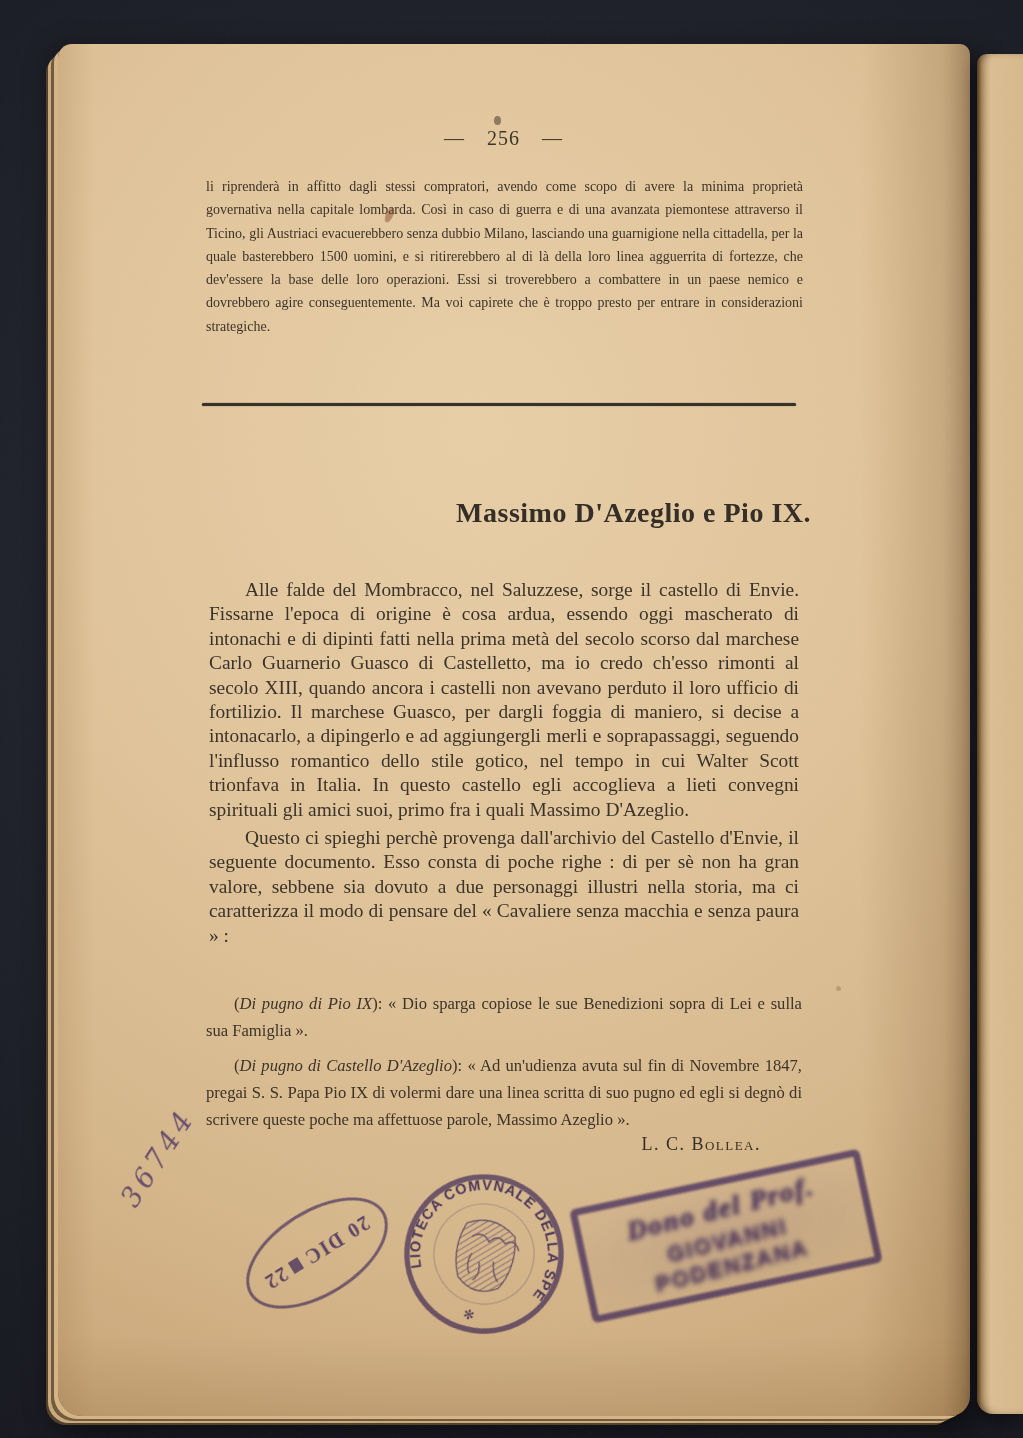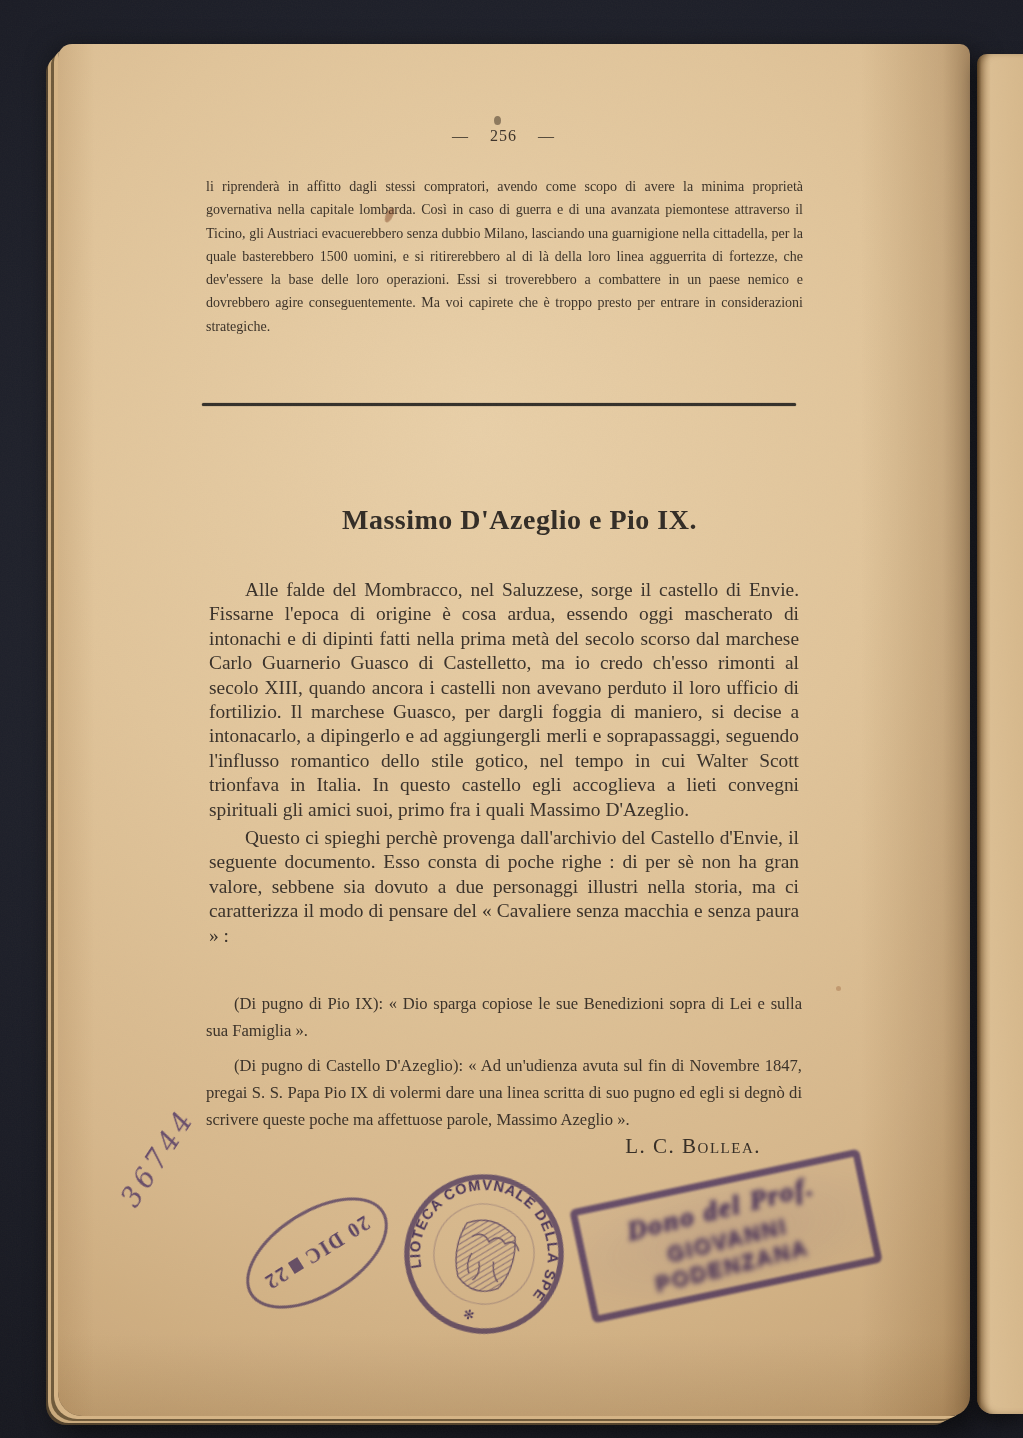--- a/index.html
+++ b/index.html
@@ -23,37 +23,37 @@
       -16px 13px 0 -4px #50402b,
       0 12px 26px 6px rgba(0,0,0,.55);
   }
   .next-page{
     position:absolute;left:977px;top:54px;width:46px;height:1360px;
     border-radius:10px 0 0 16px;
     background:linear-gradient(90deg, #6d5535 0%, #c3a276 9%, #dcbf94 30%, #d7b98d 100%);
     box-shadow:inset 7px 0 9px -4px rgba(70,45,18,.8), 0 8px 18px rgba(0,0,0,.5);
   }
   .abs{position:absolute;}
-  .pagenum{left:205px;top:127px;width:597px;text-align:center;font-size:16px;
+  .pagenum{left:205px;top:127px;width:597px;text-align:center;font-size:20px;
     color:#3c332a;word-spacing:16px;letter-spacing:1px;}
   .intro{left:206px;top:175px;width:597px;font-size:14px;line-height:23.3px;
     text-align:justify;color:#3a3128;margin:0;}
   .rule{left:202px;top:403px;width:594px;height:3px;background:#34302a;border-radius:2px;
     box-shadow:0 0 1px #34302a;}
-  .title{left:205px;top:488px;width:597px;text-align:center;font-size:28px;font-weight:bold;
-    color:#322c26;letter-spacing:.5px;margin:16px;}
+  .title{left:205px;top:488px;width:597px;text-align:right;font-size:28px;font-weight:bold;
+    color:#322c26;letter-spacing:.5px;margin:9px;}
   .bodytext{left:205px;top:574px;width:598px;font-size:19.4px;line-height:24.4px;
     text-align:justify;color:#39312a;}
   .bodytext p{margin:4px;text-indent:36px;}
   .quotes{left:206px;top:990px;width:596px;font-size:16.6px;line-height:27px;
     text-align:justify;color:#3a3128;}
   .quotes p{margin:0 0 8px;text-indent:28px;}
-  .quotes .lead{}
+  .quotes .lead{font-style:italic;}
   .sig{left:205px;top:1134px;width:596px;box-sizing:border-box;text-align:right;
-    padding-right:40px;font-size:21px;font-variant:small-caps;letter-spacing:1.5px;color:#352d25;}
+    padding-right:40px;font-size:18px;font-variant:small-caps;letter-spacing:1.5px;color:#352d25;}
   
   .acc-num{left:76px;top:1142px;width:164px;text-align:center;
     transform:rotate(-57deg);font-size:27px;font-style:italic;letter-spacing:5px;
     color:#7b6bc2;filter:blur(.4px);mix-blend-mode:multiply;font-family:"DejaVu Serif",serif;}
   .oval-stamp{left:238px;top:1210px;width:158px;height:86px;box-sizing:border-box;
     border:3.5px solid rgba(99,84,176,.78);border-radius:50%;
     transform:rotate(148deg);display:flex;align-items:center;justify-content:center;
     color:rgba(99,84,176,.95);font-size:20px;font-weight:bold;letter-spacing:2px;
     filter:blur(.7px);mix-blend-mode:multiply;}
   .yearbox{display:inline-block;width:11px;height:13px;margin:0 6px;

